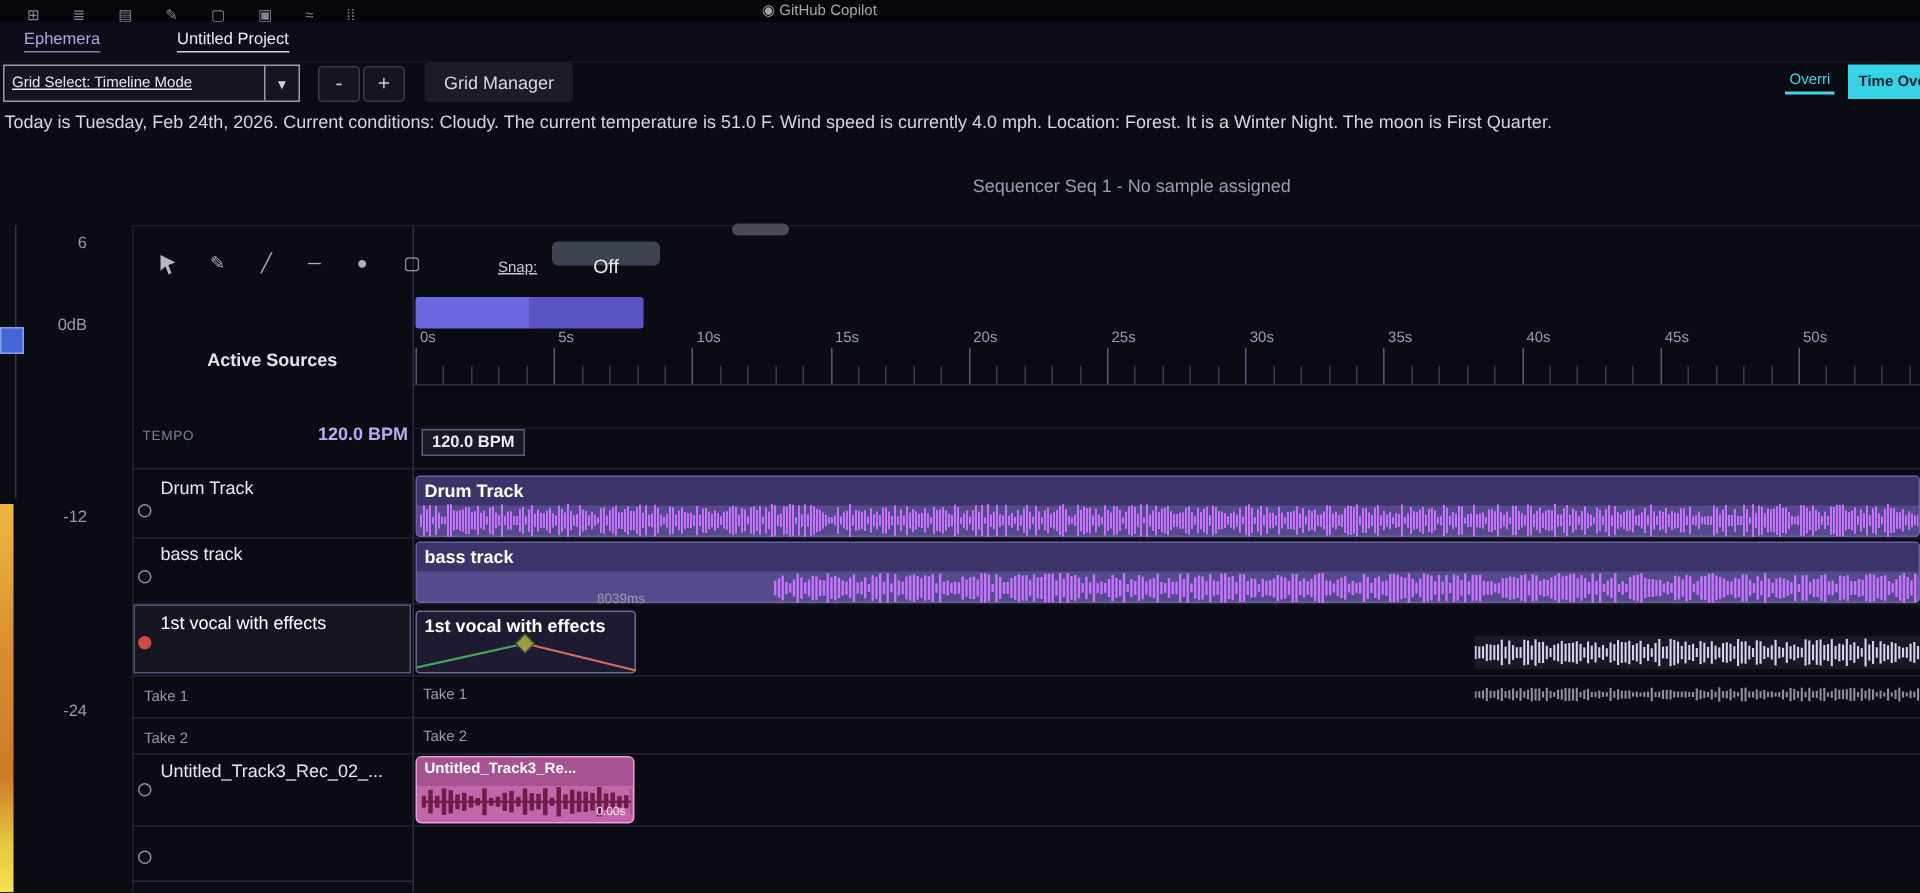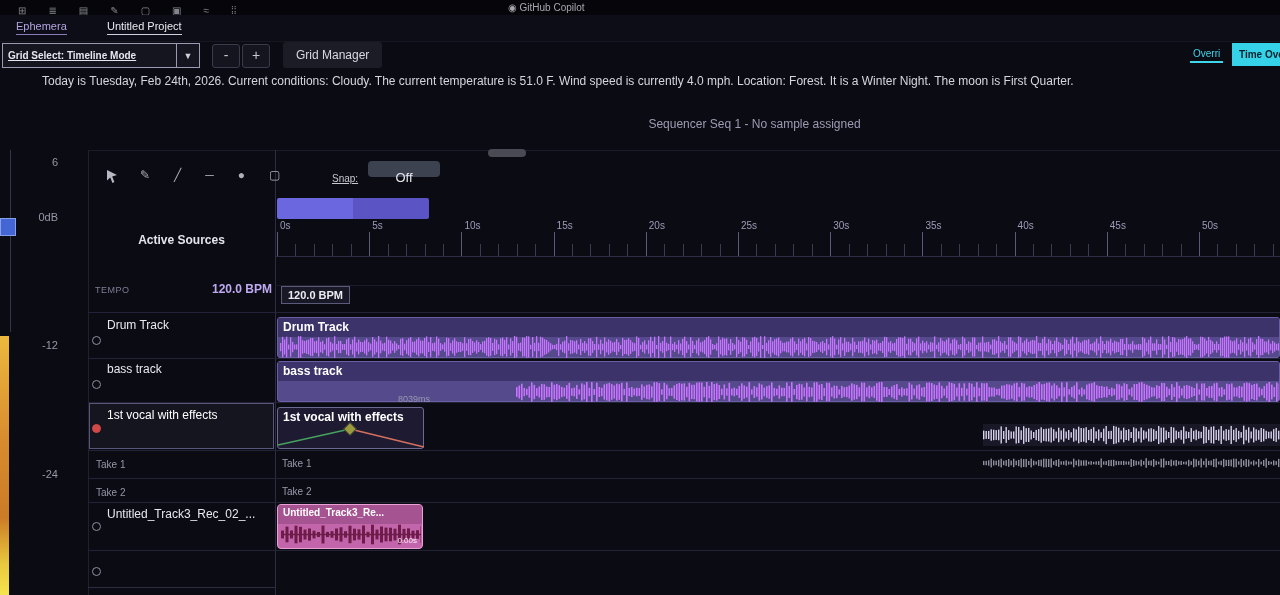--- a/index.html
+++ b/index.html
@@ -5,34 +5,34 @@
   html,body{margin:0;padding:0;background:#000;}
   #stage{position:relative;width:1280px;height:595px;background:#0b0b14;overflow:hidden;
          font-family:"Liberation Sans",sans-serif;color:#d8d8e2;}
   
   #chrome{position:absolute;left:0;top:0;width:1280px;height:15px;background:#06060a;}
   .chrome-icon{display:inline-block;margin-right:22px;font-size:10px;color:#84848e;line-height:15px;}
   #copilot{position:absolute;left:508px;top:0;height:15px;font-size:10px;color:#a6a6b0;line-height:15px;}
   
   #headerbar{position:absolute;left:0;top:15px;width:1280px;height:26px;background:#0d0d17;border-bottom:1px solid #171722;}
   #app-name{position:absolute;left:16px;top:5px;font-size:11px;color:#b4a5e2;border-bottom:1px solid #8a7ab8;padding-bottom:2px;}
-  #project-name{position:absolute;left:107px;top:5px;font-size:11px;color:#e9e9f2;border-bottom:1px solid #cfcfe0;padding-bottom:2px;}
+  #project-name{position:absolute;left:118px;top:5px;font-size:11px;color:#e9e9f2;border-bottom:1px solid #cfcfe0;padding-bottom:2px;}
   
   #grid-select{position:absolute;left:2px;top:43px;width:196px;height:23px;background:#15151f;border:1px solid #9a9ab4;display:flex;align-items:center;}
-  #grid-select .lbl{flex:1;font-size:10px;font-weight:bold;color:#e6e6f0;text-decoration:underline;padding-left:5px;white-space:nowrap;}
+  #grid-select .lbl{flex:1;font-size:10px;font-weight:normal;color:#e6e6f0;text-decoration:underline;padding-left:5px;white-space:nowrap;}
   #grid-select .chev{width:22px;height:100%;border-left:1px solid #9a9ab4;display:flex;align-items:center;justify-content:center;font-size:9px;color:#cfcfda;}
   .sq-btn{position:absolute;top:44px;width:26px;height:22px;background:#15151f;border:1px solid #3a3a4c;border-radius:3px;color:#c8c8d4;font-size:14px;text-align:center;line-height:20px;}
   #grid-manager{position:absolute;left:283px;top:42px;height:26px;line-height:26px;padding:0 13px;background:#1c1c27;border-radius:3px;font-size:12px;color:#d8d8e2;}
   #tabs{position:absolute;left:440px;top:42px;height:26px;display:flex;gap:18px;}
   .tab{height:26px;line-height:26px;padding:0 10px;font-size:12px;color:#d2d2de;border-radius:2px;white-space:nowrap;}
   .tab.active{background:#3c3c94;color:#ffffff;}
   #override-chip{position:absolute;left:1190px;top:46px;font-size:10px;color:#3fd6ea;border-bottom:2px solid #3fd6ea;padding:2px 3px;white-space:nowrap;}
   #time-override-chip{position:absolute;left:1232px;top:43px;height:23px;line-height:23px;background:#35d2e8;color:#06232a;font-size:10px;font-weight:bold;padding:0 7px;white-space:nowrap;}
   
-  #status-line{position:absolute;left:3px;top:74px;font-size:12px;color:#d6d6e0;white-space:nowrap;margin-left:39px;}
+  #status-line{position:absolute;left:3px;top:74px;font-size:12px;color:#d6d6e0;white-space:nowrap;}
   #sequencer-label{position:absolute;left:252px;top:117px;width:1005px;text-align:center;font-size:12px;color:#9c9cb4;}
   
   .meter-label{position:absolute;left:0;width:58px;text-align:right;font-size:11px;color:#9898a8;}
   #meter-line{position:absolute;left:10px;top:150px;width:1px;height:182px;background:#34344a;}
   #meter-bar{position:absolute;left:0;top:336px;width:9px;height:259px;
     background:linear-gradient(180deg,#edb83e 0%,#d88c2e 40%,#cc7b26 70%,#e8c83e 88%,#f6e44e 100%);}
   #meter-fader{position:absolute;left:0;top:218px;width:14px;height:16px;background:#4466d4;border:1px solid #88a0e8;}
   
   .vline{position:absolute;width:1px;background:#2c2c42;}
   .hline{position:absolute;height:1px;background:#232337;}

